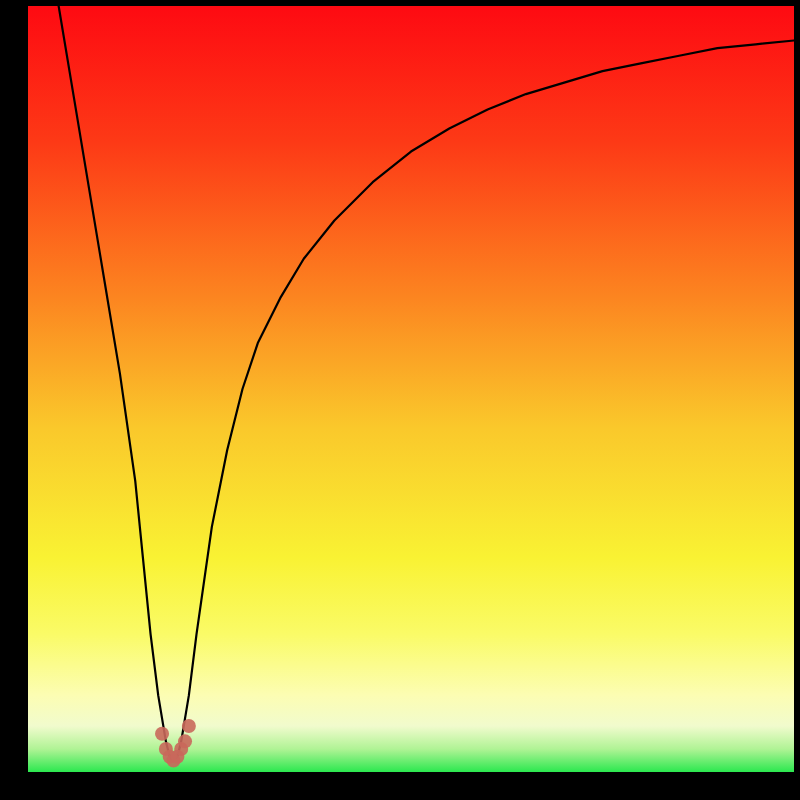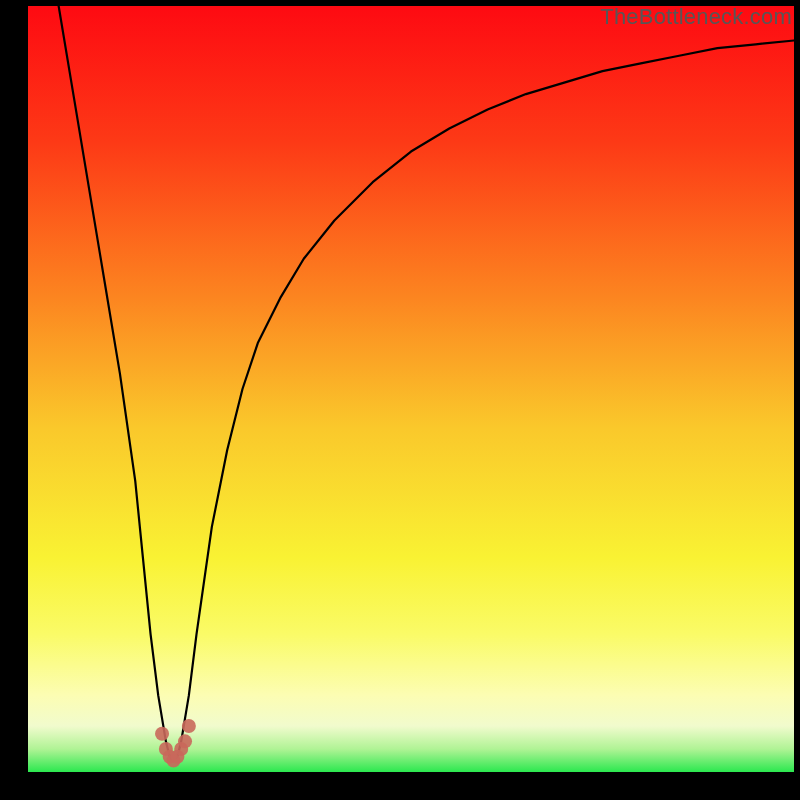--- a/index.html
+++ b/index.html
@@ -72,14 +72,13 @@
           <circle cx="141.71" cy="750.68" r="7" fill="#c9685b" fill-opacity="0.9"></circle>
           <circle cx="145.54" cy="754.51" r="7" fill="#c9685b" fill-opacity="0.9"></circle>
           <circle cx="149.37" cy="750.68" r="7" fill="#c9685b" fill-opacity="0.9"></circle>
           <circle cx="153.20" cy="743.02" r="7" fill="#c9685b" fill-opacity="0.9"></circle>
           <circle cx="157.03" cy="735.36" r="7" fill="#c9685b" fill-opacity="0.9"></circle>
           <circle cx="160.86" cy="720.04" r="7" fill="#c9685b" fill-opacity="0.9"></circle>
         </g>
     </svg>
   </div>
 
-  <div class="watermark">TheBottleneck.com</div>
 </div>
 
 </body></html>

